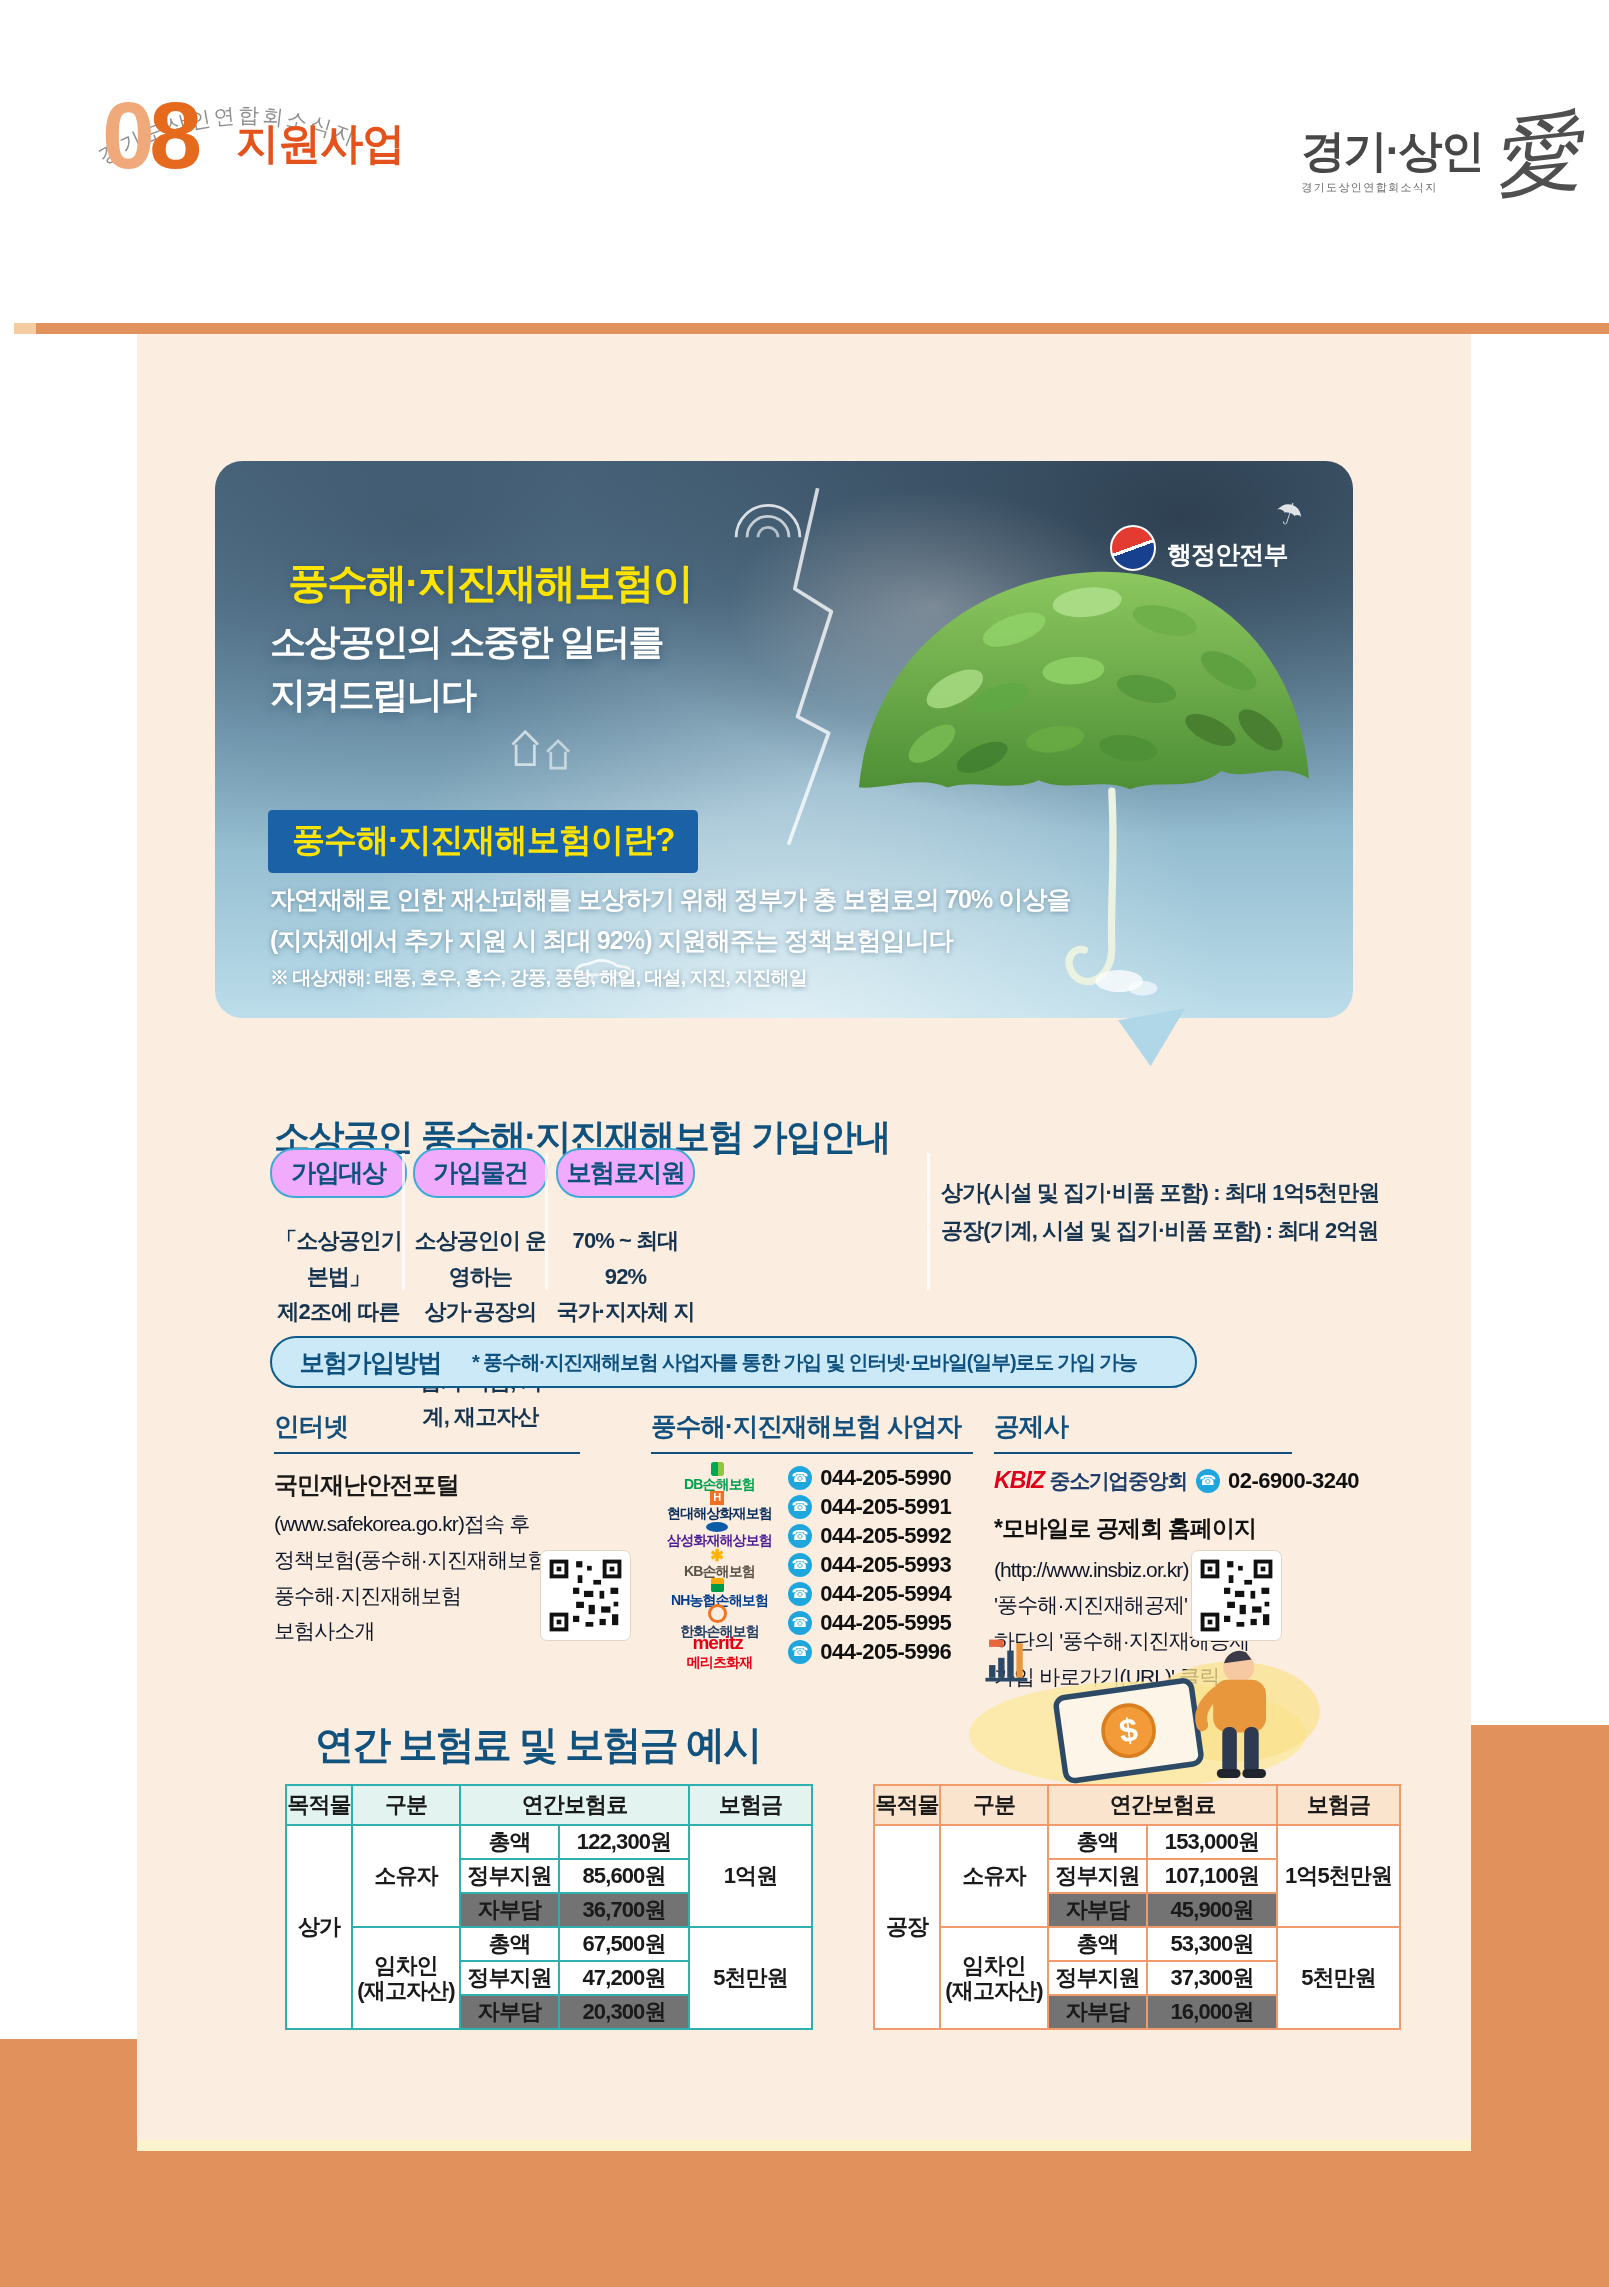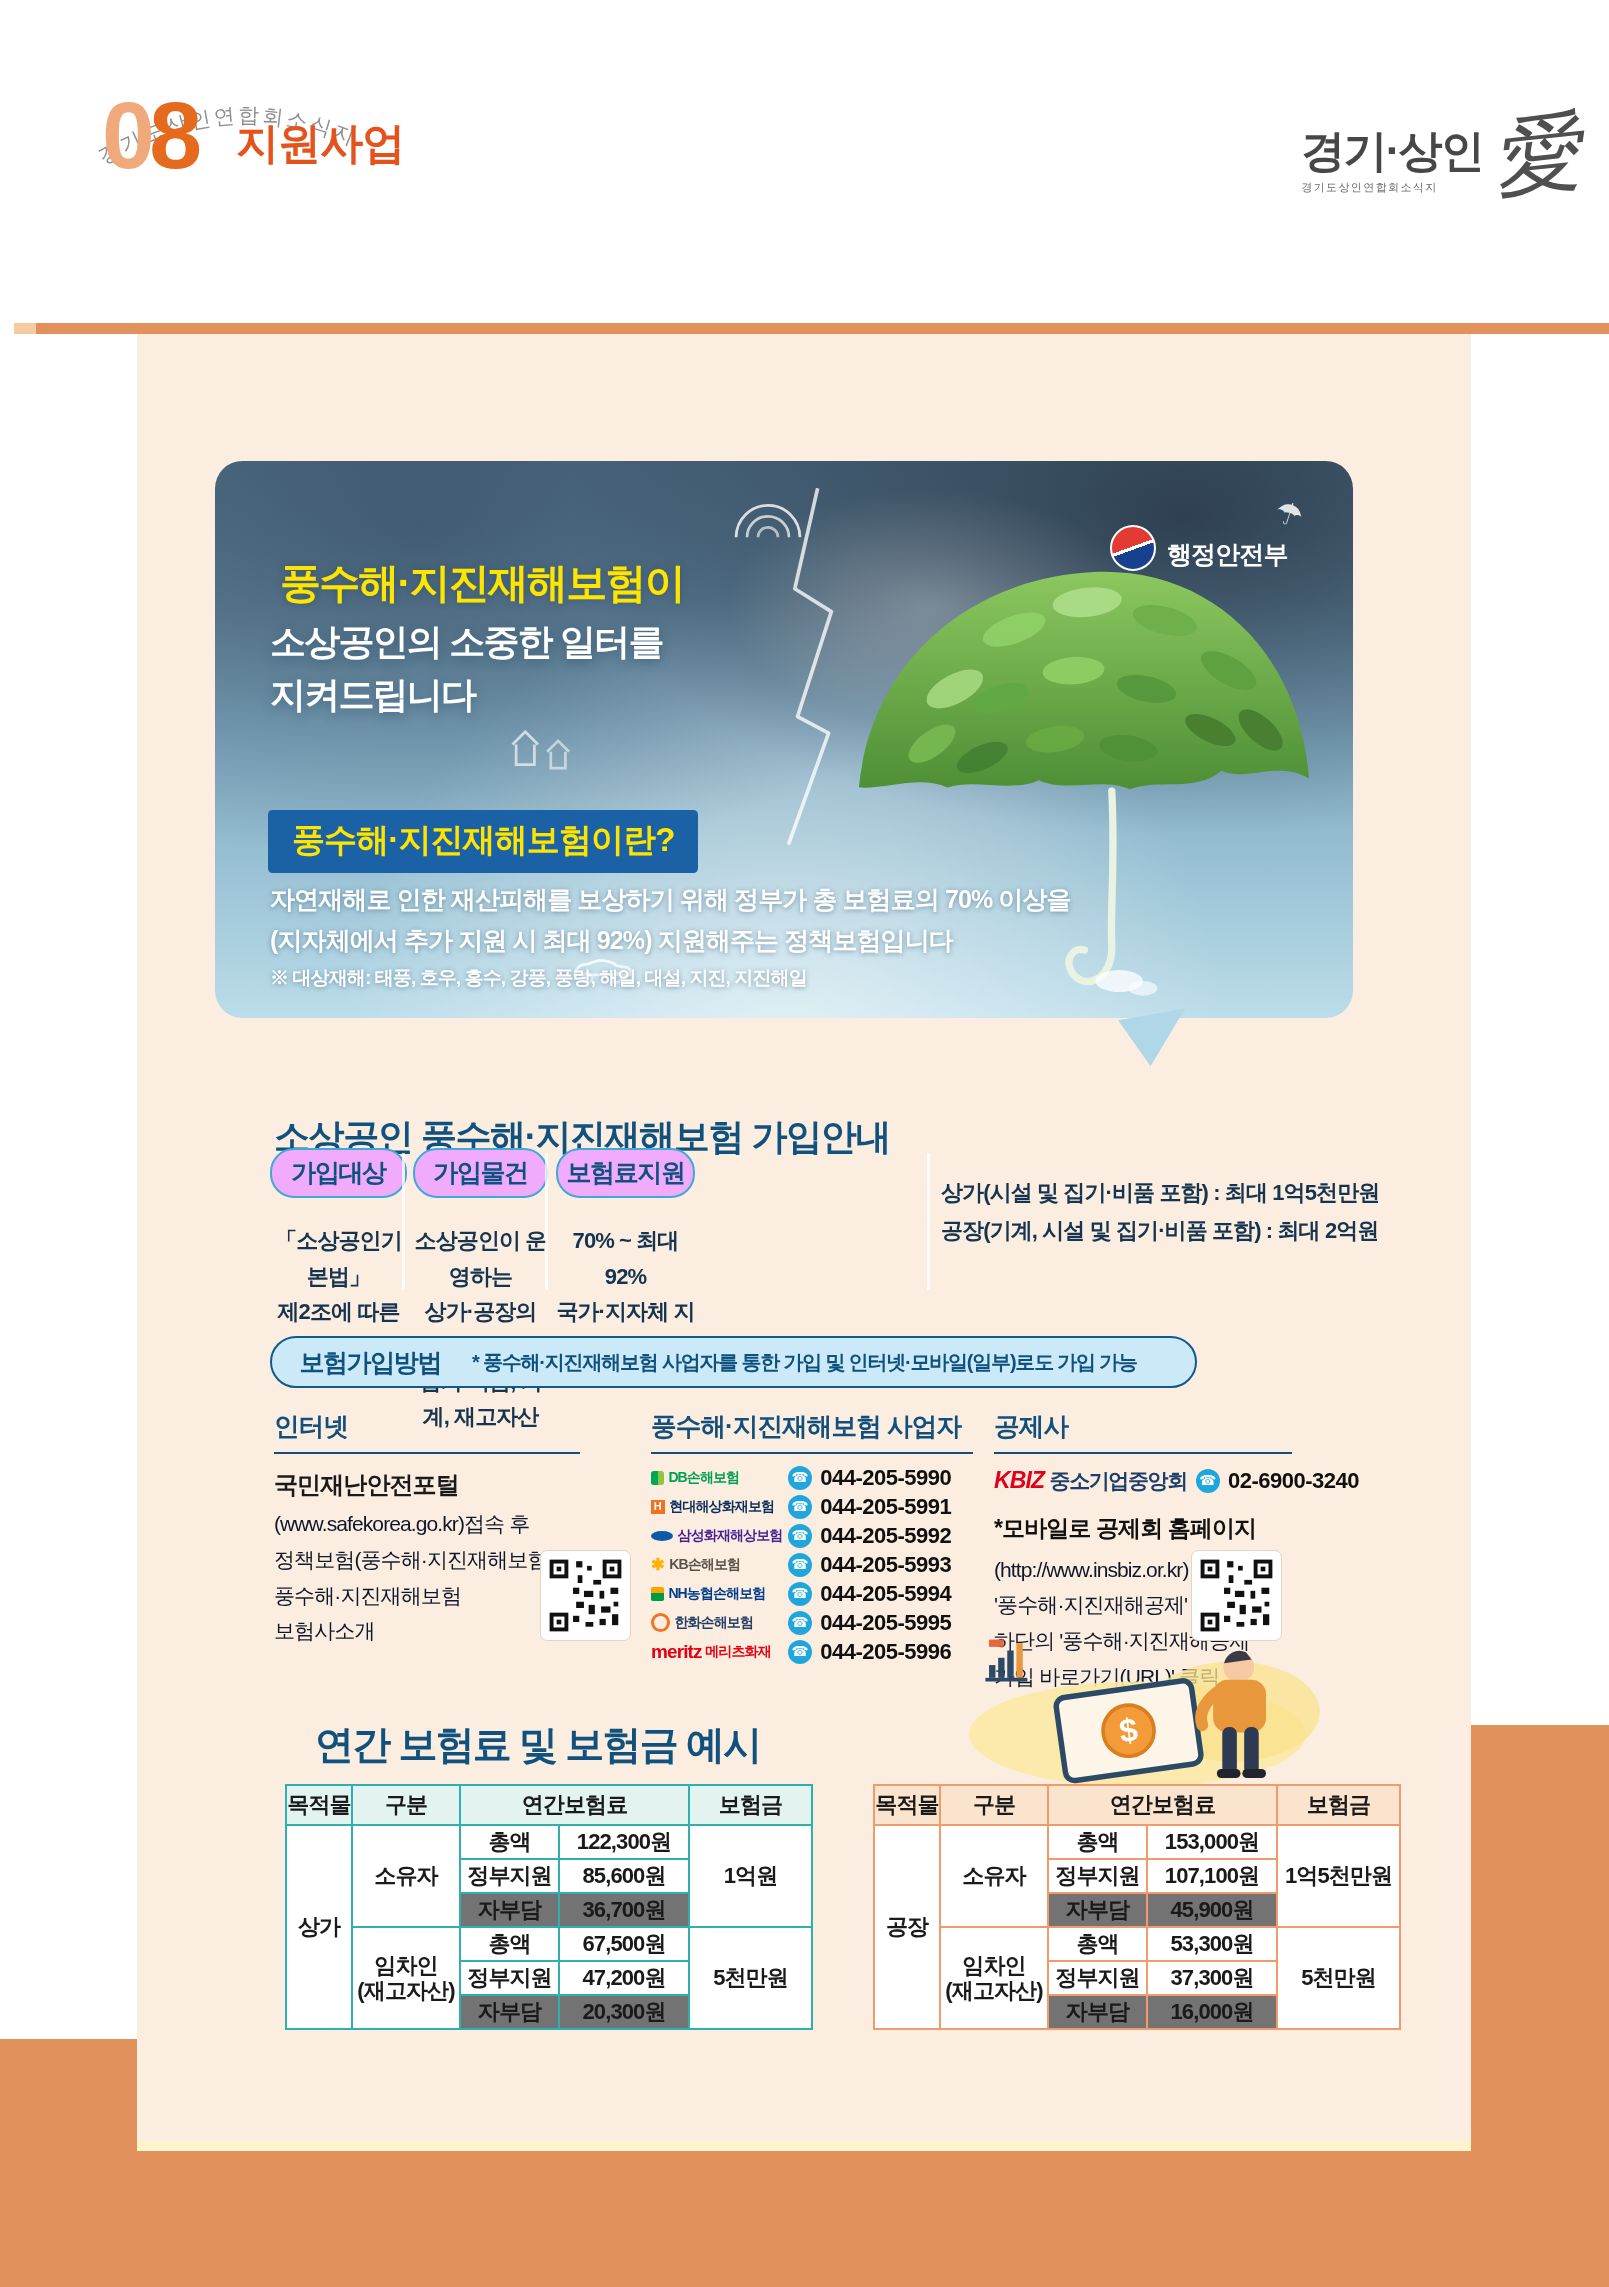--- a/index.html
+++ b/index.html
@@ -31,21 +31,21 @@
   .poster{position:absolute;left:215px;top:461px;width:1138px;height:557px;border-radius:27.4px;overflow:hidden;
     background:
       radial-gradient(ellipse at 85% 10%, rgba(22,32,46,.65), transparent 45%),
       radial-gradient(ellipse at 18% 12%, rgba(40,60,80,.5), transparent 48%),
       radial-gradient(ellipse at 63% 26%, rgba(255,255,255,.55), transparent 20%),
       radial-gradient(ellipse at 50% 105%, rgba(255,255,255,.55), transparent 55%),
       linear-gradient(180deg,#55748C 0%,#64879F 25%,#7FA8BF 50%,#9CC4D6 75%,#BCDDEA 100%);}
   .poster-tail{position:absolute;left:1122px;top:1014px;width:0;height:0;
       border-left:24px solid transparent;border-right:44px solid transparent;
       border-top:51px solid #AFD7E8;transform:rotate(-10deg);}
-  .p-eyebrow{position:absolute;left:65px;top:95px;font-size:41px;font-weight:800;color:#FFE400;letter-spacing:-1.8px;
+  .p-eyebrow{position:absolute;left:73px;top:95px;font-size:41px;font-weight:800;color:#FFE400;letter-spacing:-1.8px;
       text-shadow:0 0 7.3px rgba(0,60,100,.35);}
   .p-title{position:absolute;left:55px;top:154px;font-size:36px;font-weight:800;color:#ffffff;letter-spacing:-1.8px;
       line-height:1.48;text-shadow:0 2.7px 11px rgba(20,60,90,.4);}
   .p-band{position:absolute;left:53px;top:349px;background:#1A62A5;color:#FFE400;font-size:33px;font-weight:800;
       letter-spacing:-0.9px;padding:8.2px 24px 10px;border-radius:4.6px;}
   .p-body{position:absolute;left:55px;top:418px;font-size:25px;font-weight:700;color:#ffffff;line-height:1.65;
       letter-spacing:-0.9px;text-shadow:0 0.9px 5.5px rgba(20,60,90,.45);}
   .p-note{position:absolute;left:55px;top:504px;font-size:19px;font-weight:800;color:#ffffff;letter-spacing:-0.9px;
       text-shadow:0 0.9px 5.5px rgba(20,60,90,.45);}
   .ministry{position:absolute;left:895px;top:64px;display:flex;align-items:flex-end;gap:11px;}
@@ -82,21 +82,21 @@
   .chA{position:absolute;left:274px;top:1409px;width:356px;}
   .chA .chan-h{width:306px;}
   .chB{position:absolute;left:651px;top:1409px;width:329px;}
   .chB .chan-h{width:322px;}
   .chC{position:absolute;left:994px;top:1409px;width:407px;}
   .chC .chan-h{width:298px;}
   .portal{font-size:24px;font-weight:800;color:#1a1a1a;margin:14.6px 0 5.5px;letter-spacing:-0.9px;}
   .ch-lines{font-size:21px;color:#0f172a;line-height:1.7;letter-spacing:-0.9px;max-width:315px;}
   .ins-rows{margin-top:9.1px;}
   .ins-row{display:flex;align-items:center;height:29px;}
-  .ins-logo{width:137px;display:flex;align-items:center;}
+  .ins-logo{width:137px;display:flex;align-items:center;flex-direction:column;}
   .ins-name{font-size:14px;font-weight:800;letter-spacing:-0.9px;}
   .ico{display:inline-block;margin-right:4.6px;}
   .ico-db{width:12.8px;height:13.7px;background:linear-gradient(90deg,#00A651 55%,#8DC63F 55%);border-radius:2.7px;}
   .ico-hd{width:13.7px;height:13.7px;background:#F36F21;color:#fff;font-size:11px;font-weight:800;line-height:13.7px;text-align:center;}
   .ico-ss{width:22px;height:10px;background:#0B5BA8;border-radius:50%;}
   .ico-kb{color:#FFB300;font-size:16.4px;font-weight:800;line-height:13.7px;}
   .ico-nh{width:12.8px;height:13.7px;background:linear-gradient(180deg,#F5A700 45%,#009A44 45%);border-radius:1.8px;}
   .ico-hw{width:12.8px;height:12.8px;border:3.7px solid #F37321;border-radius:50%;}
   .nm-db{color:#00A04E;} .nm-hd{color:#0B2D5B;} .nm-ss{color:#4c1d95;} .nm-kb{color:#5A5248;}
   .nm-nh{color:#003C8C;} .nm-hw{color:#243E63;} .nm-mz{color:#E60012;}

